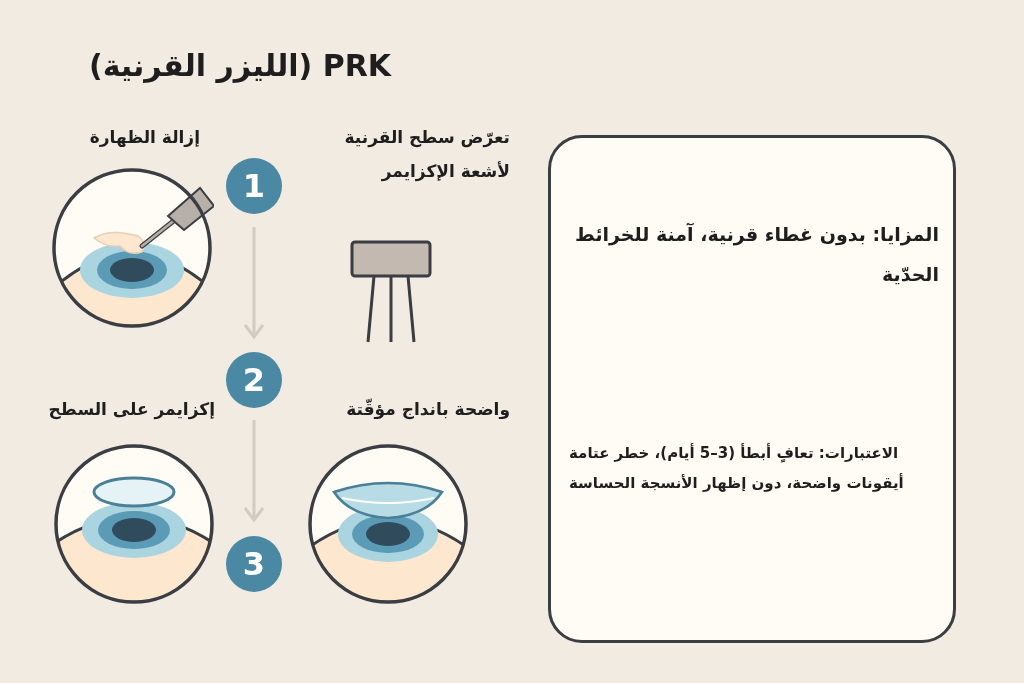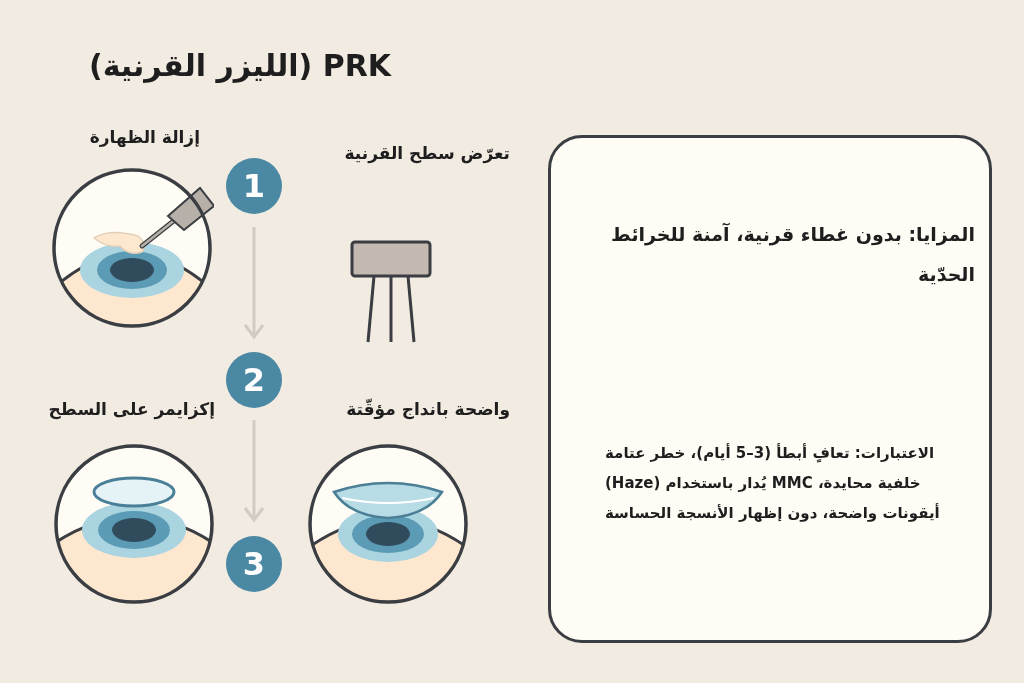--- a/index.html
+++ b/index.html
@@ -1,32 +1,33 @@
 <!DOCTYPE html>
 <html><head>
 <meta charset="utf-8">
 <style>
   html,body{margin:0;padding:0;}
   body{width:1024px;height:683px;background:#f2ebe2;position:relative;overflow:hidden;font-family:"DejaVu Sans",sans-serif;color:#1e1e1e;}
   .abs{position:absolute;}
   .title{left:70px;top:48px;width:340px;text-align:center;font-size:30px;font-weight:bold;direction:rtl;}
   .label{font-size:17px;font-weight:bold;direction:rtl;text-align:right;line-height:34px;}
   .step{width:56px;height:56px;border-radius:50%;background:#4a88a3;color:#fff;font-size:32px;font-weight:bold;display:flex;align-items:center;justify-content:center;}
-  .infobox{left:548px;top:135px;width:402px;height:502px;border:3px solid #3a3d42;border-radius:34px;background:#fffcf5;padding-left:36px;}
+  .infobox{left:548px;top:135px;width:402px;height:502px;border:3px solid #3a3d42;border-radius:34px;background:#fffcf5;}
   .adv{position:absolute;right:14px;top:76px;width:370px;font-size:19px;font-weight:bold;direction:rtl;text-align:right;line-height:40px;}
   .cons{position:absolute;right:14px;top:300px;width:370px;font-size:15px;font-weight:bold;direction:rtl;text-align:left;line-height:30px;}
 </style>
 </head>
 <body>
 
 <div class="abs title">PRK (الليزر القرنية)</div>
 
 <div class="abs label" style="left:40px;top:120px;width:160px;">إزالة الظهارة</div>
-<div class="abs label" style="left:300px;top:136px;width:210px;">
+<div class="abs label" style="left:300px;top:120px;width:210px;">
   <div>تعرّض سطح القرنية</div>
+  <div>لأشعة الإكزايمر</div>
 </div>
 
 <div class="abs label" style="left:30px;top:392px;width:185px;">إكزايمر على السطح</div>
 <div class="abs label" style="left:300px;top:392px;width:210px;">واضحة بانداج مؤقّتة</div>
 
 <div class="abs step" style="left:226px;top:158px;">1</div>
 <div class="abs step" style="left:226px;top:352px;">2</div>
 <div class="abs step" style="left:226px;top:536px;">3</div>
 
 <svg class="abs" style="left:240px;top:225px;" width="28" height="120">
@@ -97,16 +98,15 @@
   </g>
   <path d="M28,50 Q82,32 136,50 Q120,74 82,76 Q44,74 28,50 Z" fill="#b8dce6" stroke="#4a7f97" stroke-width="2.5"></path>
   <path d="M36,56 Q82,66 128,56" fill="none" stroke="#ffffff" stroke-width="2"></path>
   <circle cx="82" cy="82" r="78" fill="none" stroke="#3a3d42" stroke-width="3.5"></circle>
 </svg>
 
 <div class="abs infobox">
   <div class="adv">المزايا: بدون غطاء قرنية، آمنة للخرائط الحدّية</div>
   <div class="cons">
     <div>الاعتبارات: تعافٍ أبطأ (3–5 أيام)، خطر عتامة</div>
-    <div>خلفية محايدة، MMC يُدار باستخدام (Haze)</div>
     <div>أيقونات واضحة، دون إظهار الأنسجة الحساسة</div>
   </div>
 </div>
 
 </body></html>

